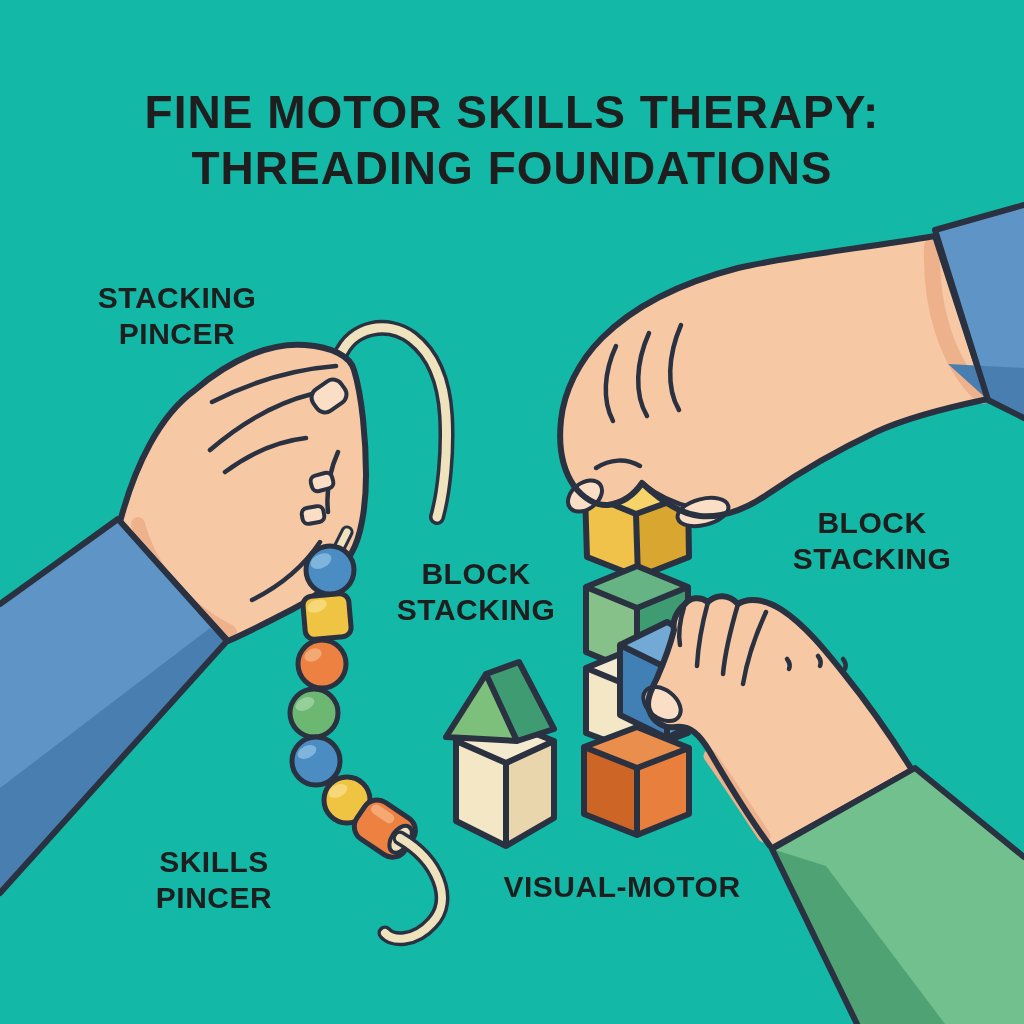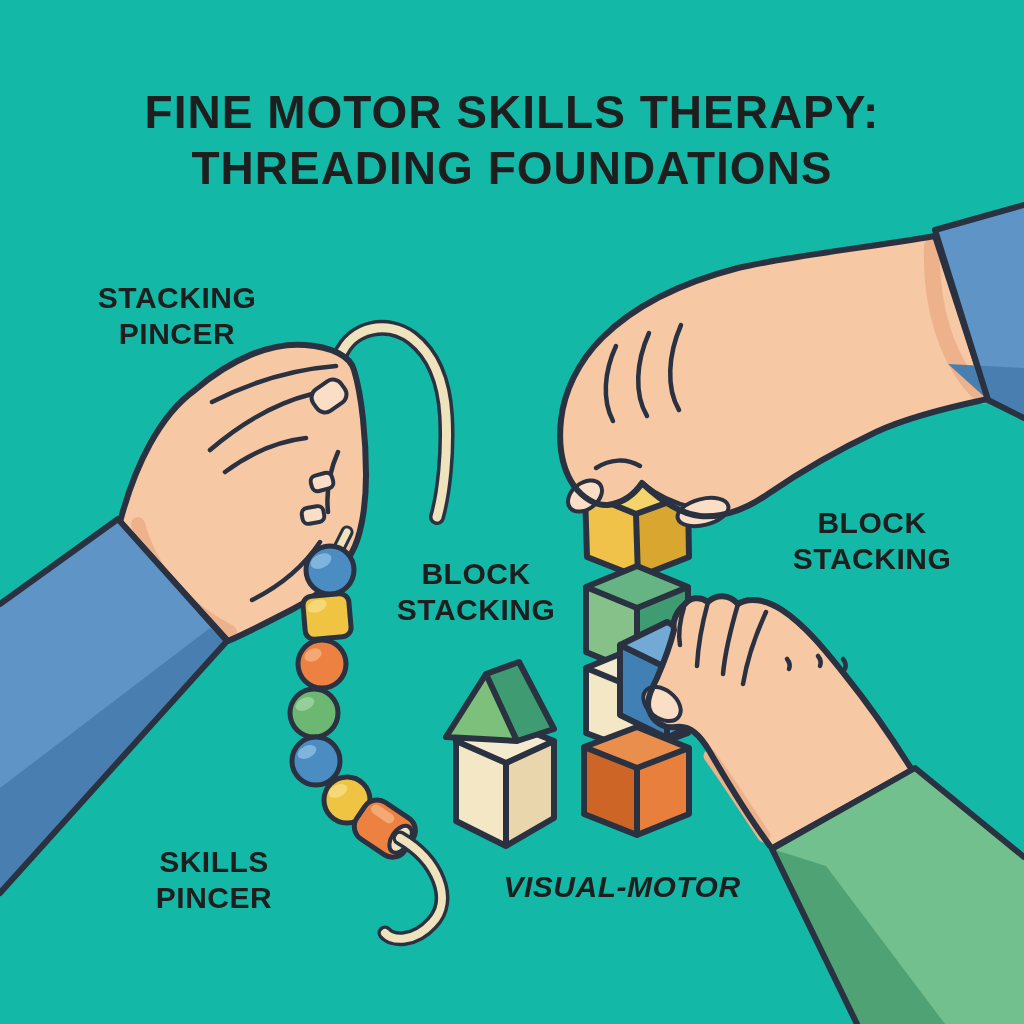--- a/index.html
+++ b/index.html
@@ -210,17 +210,17 @@
   <div class="label sub" style="left:872px;top:505px;">
     <div class="l">BLOCK</div>
     <div class="l">STACKING</div>
   </div>
 
   <div class="label sub" style="left:214px;top:844px;">
     <div class="l">SKILLS</div>
     <div class="l">PINCER</div>
   </div>
 
-  <div class="label sub" style="left:622px;top:869px;font-style:italic;">
+  <div class="label sub" style="left:622px;top:869px;">
     <div class="l">VISUAL-MOTOR</div>
   </div>
 
 </div>
 
 </body></html>

